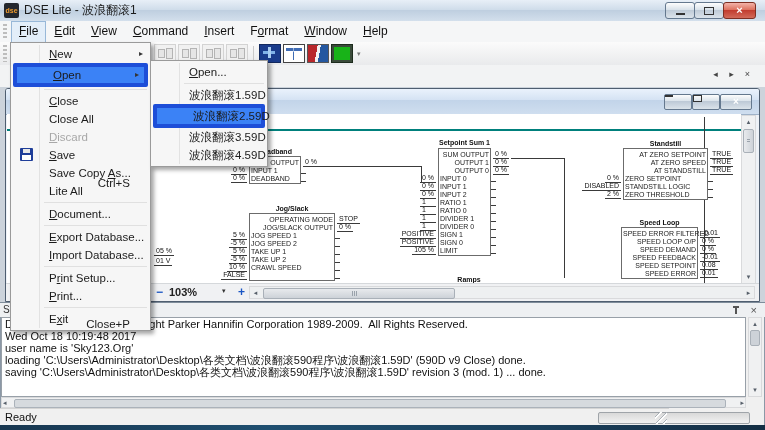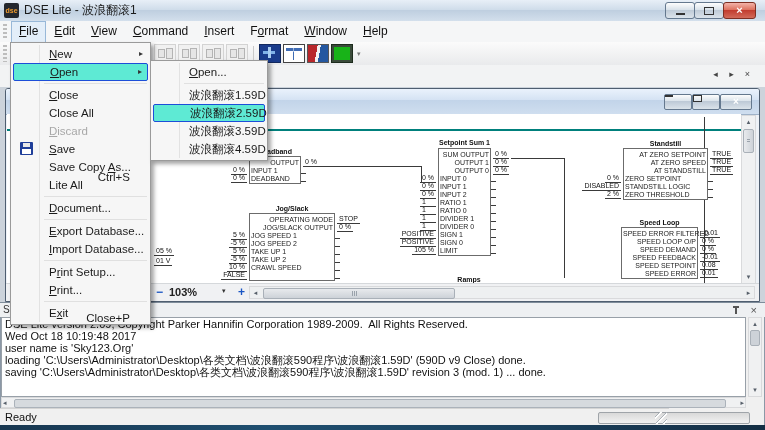--- a/index.html
+++ b/index.html
@@ -118,21 +118,21 @@
     background:linear-gradient(90deg,#17364f,#1f4f70 35%,#1b405c 70%,#142e44);}
   
   .menu{position:absolute;background:#f6f6f6;border:1px solid #9a9a9a;box-shadow:3px 3px 4px rgba(0,0,0,.35);
     padding:2px 1px;box-sizing:border-box;}
   .file-menu{left:10px;top:42px;width:141px;z-index:60;}
   .open-submenu{left:150px;top:60px;width:118px;z-index:61;}
   .menu::before{content:"";position:absolute;left:28px;top:2px;bottom:2px;width:1px;background:#e2e2e2;}
   .menu-item{position:relative;height:18px;line-height:18px;font-size:11.5px;color:#1b1b1b;
     padding-left:36px;white-space:nowrap;margin:0 1px;}
   .menu-item u{text-decoration:underline;}
-  .menu-item.hl{background:#5eead4;border:1px solid #1d4ed8;border-radius:2px;line-height:16px;height:16px;}
+  .menu-item.hl{background:#3b82f6;border:4px solid #1d4ed8;border-radius:2px;line-height:16px;height:16px;}
   .menu-item.disabled{color:#a8a8a8;}
   .menu-sep{height:1px;background:#e0e0e0;margin:2px 2px 2px 32px;}
   .menu-shortcut{position:absolute;right:18px;margin-top:28px;}
   .menu-arrow{position:absolute;right:5px;font-size:8px;color:#333;}
   .menu-icon-save{position:absolute;left:7px;top:2px;width:13px;height:13px;background:#1f3e99;border-radius:1px;}
   .menu-icon-save::before{content:"";position:absolute;left:3px;top:1px;width:7px;height:4px;background:#e8e8e8;}
   .menu-icon-save::after{content:"";position:absolute;left:2px;bottom:1px;width:9px;height:5px;background:#fff;}
 </style>
 </head>
 <body>

